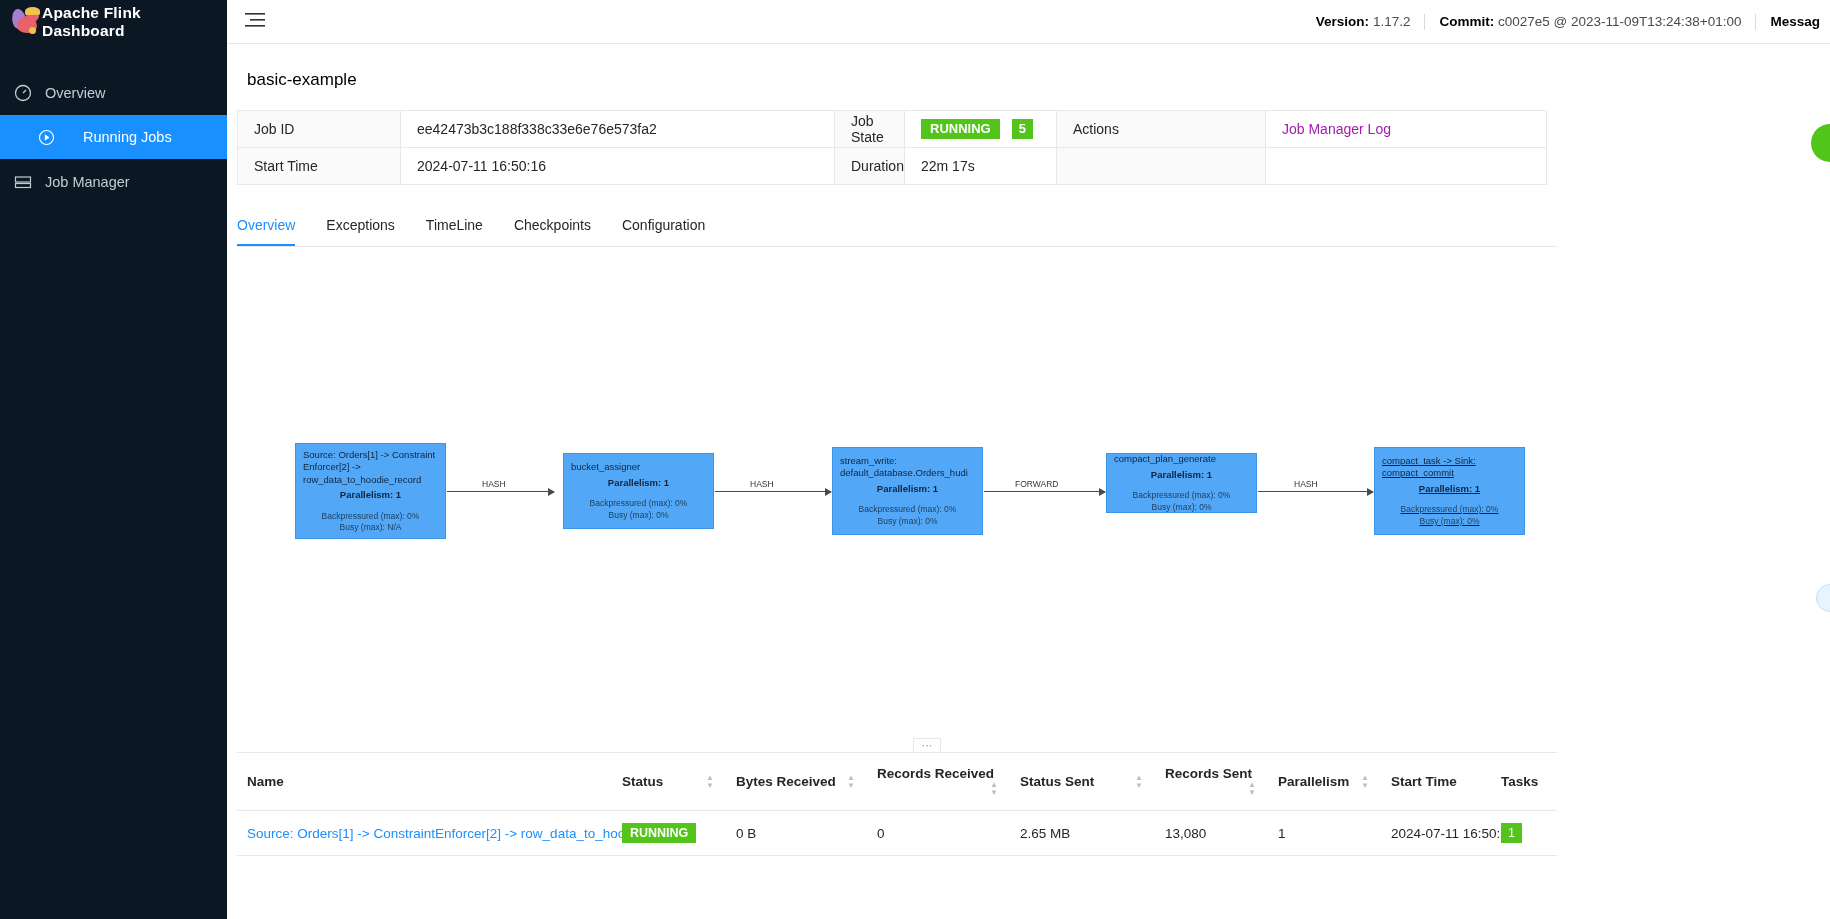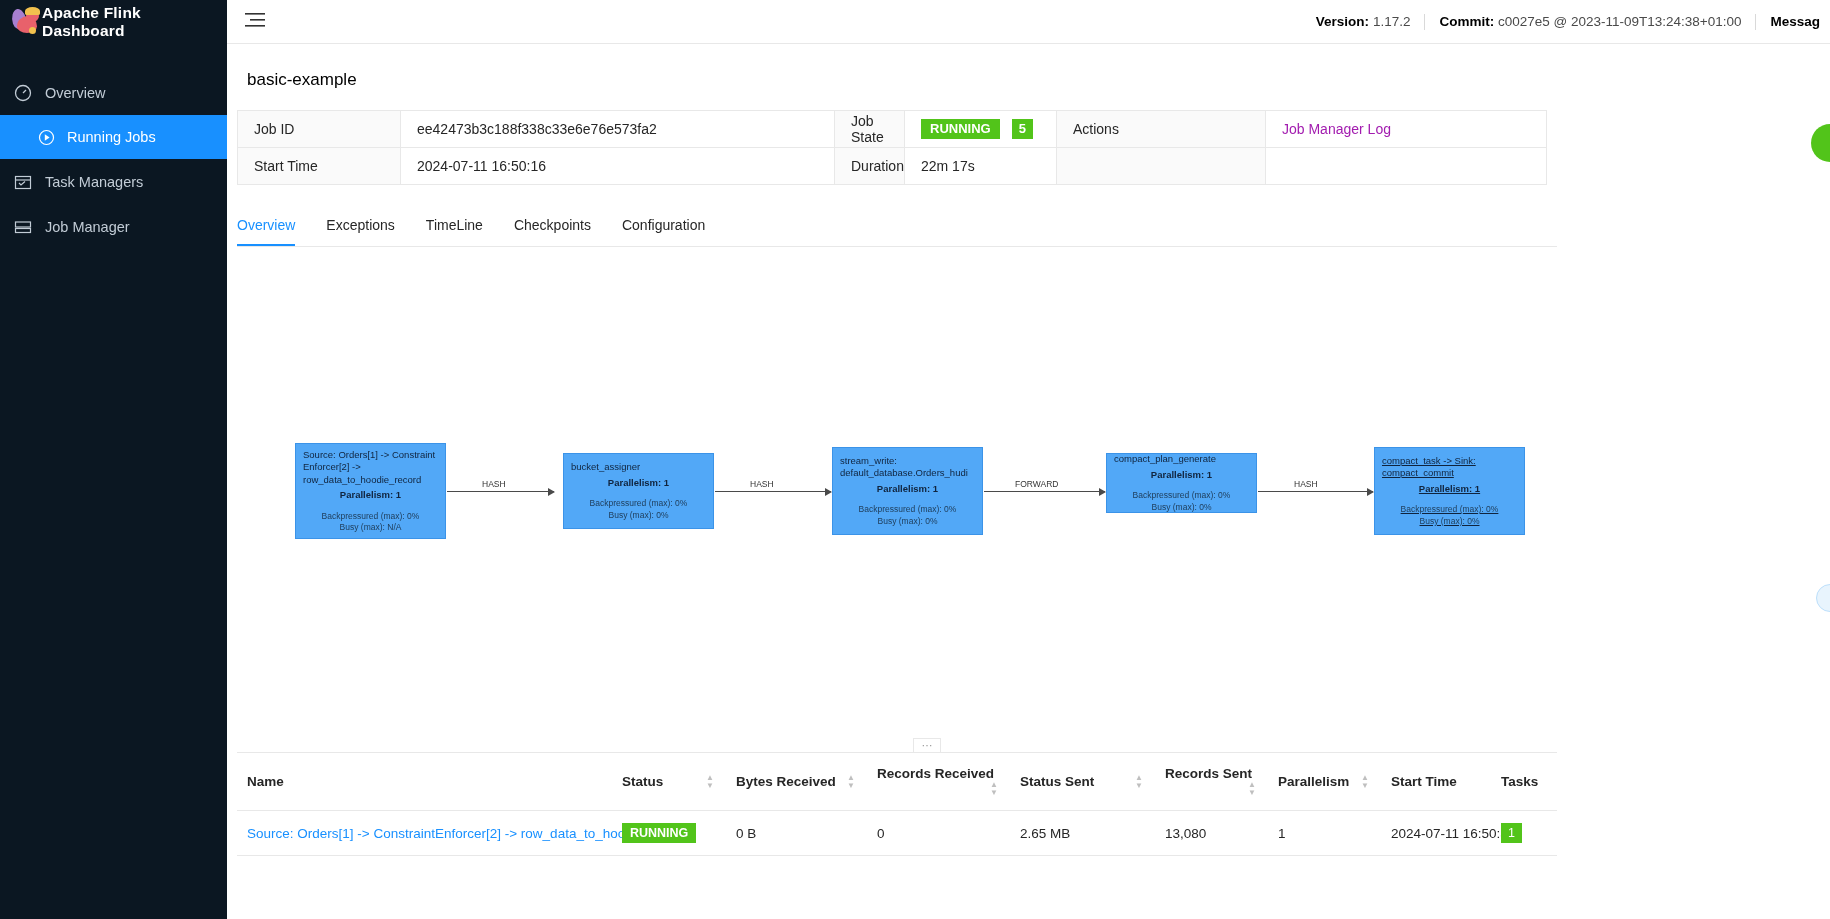--- a/index.html
+++ b/index.html
@@ -49,21 +49,21 @@
     display: flex; align-items: center; gap: 13px;
     height: 45px; padding: 0 0 0 14px;
     color: #c2ccd6; font-size: 14.5px; cursor: pointer;
   }
   .nav-item.group { color: #ffffff; }
   .nav-item .ico { width: 18px; height: 18px; flex: 0 0 18px; display: block; }
   .nav-item .label { flex: 1; }
   .nav-item .chev { margin-right: 16px; width: 12px; height: 12px; }
   .subnav { background: #050d16; }
   .sub-item {
-    display: flex; align-items: center; gap: 12px;
+    display: flex; align-items: center; gap: 28px;
     height: 44px; padding-left: 38px;
     color: #c2ccd6; font-size: 14.5px; cursor: pointer;
   }
   .sub-item.active { background: #1890ff; color: #fff; }
   .sub-item .ico { width: 17px; height: 17px; flex: 0 0 17px; }
 
   
   .main { flex: 1; height: 919px; display: flex; flex-direction: column;
           background: #f0f2f5; min-width: 0; position: relative; }
   .topbar {
@@ -190,30 +190,20 @@
           <span class="ico">
             <svg width="17" height="17" viewBox="0 0 17 17">
                 <circle cx="8.5" cy="8.5" r="7" fill="none" stroke="#ffffff" stroke-width="1.2"></circle>
                 <path d="M6.8 5.3 L11.6 8.5 L6.8 11.7 Z" fill="#ffffff"></path>
               </svg>
           </span>
           <span>Running Jobs</span>
         </div>
       </div>
 
-      <div class="nav-item">
-        <span class="ico">
-          <svg width="18" height="18" viewBox="0 0 18 18">
-              <rect x="1.5" y="3.5" width="15" height="12" fill="none" stroke="#c2ccd6" stroke-width="1.2"></rect>
-              <path d="M1.5 7 H16.5" stroke="#c2ccd6" stroke-width="1.2"></path>
-              <path d="M5 10 L7 12 L11 8.5" fill="none" stroke="#c2ccd6" stroke-width="1.2"></path>
-            </svg>
-        </span>
-        <span class="label">Task Managers</span>
-      </div>
 
       <div class="nav-item">
         <span class="ico">
           <svg width="18" height="18" viewBox="0 0 18 18">
               <rect x="1.5" y="4" width="15" height="5" fill="none" stroke="#c2ccd6" stroke-width="1.2"></rect>
               <rect x="1.5" y="10.5" width="15" height="4" fill="none" stroke="#c2ccd6" stroke-width="1.2"></rect>
             </svg>
         </span>
         <span class="label">Job Manager</span>
       </div>

